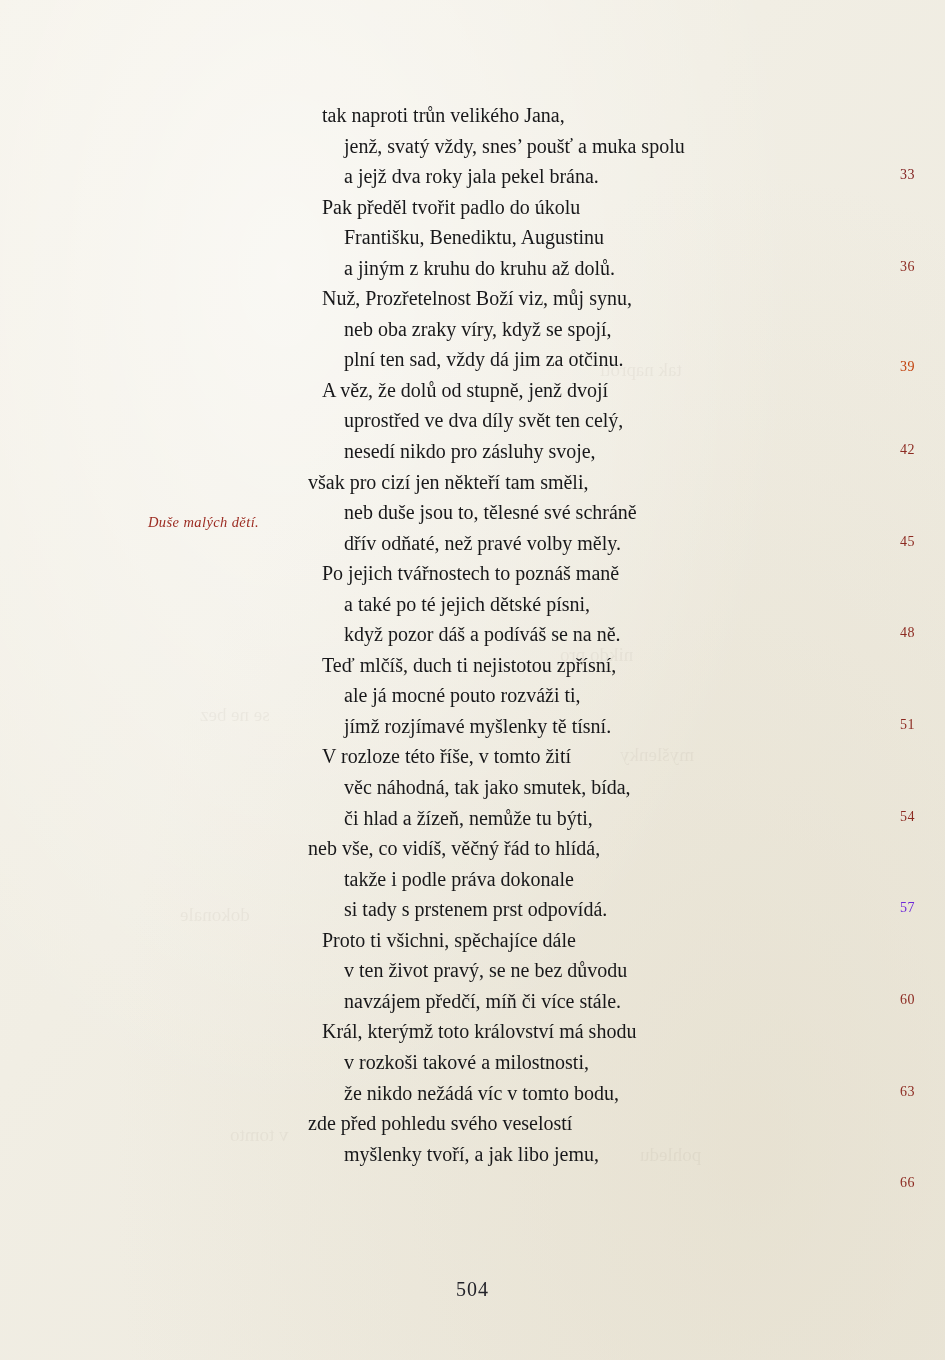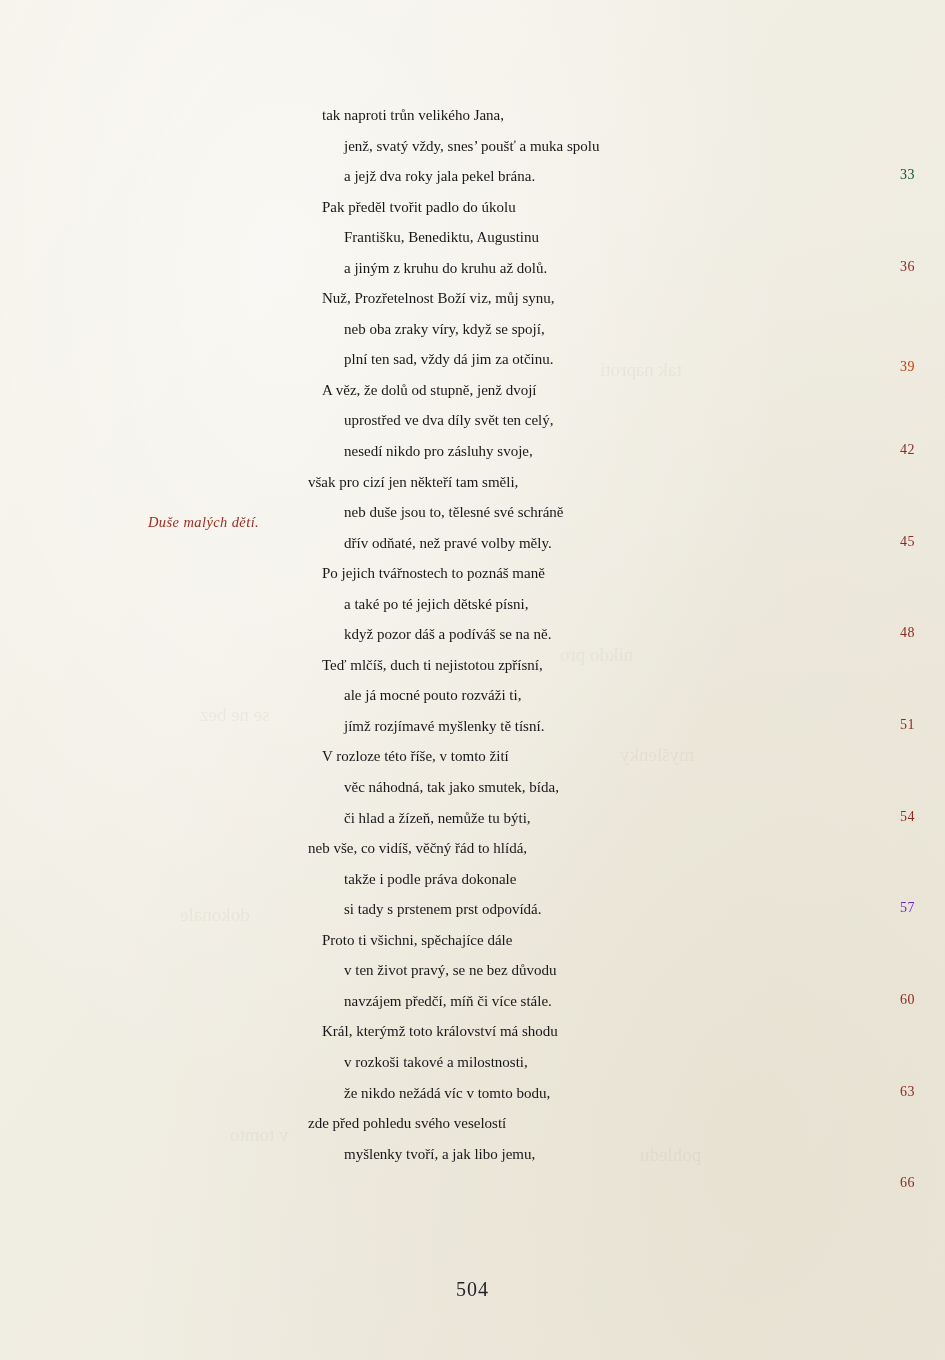--- a/index.html
+++ b/index.html
@@ -46,21 +46,21 @@
 
   
   .verse-block {
     position: absolute;
     left: 322px;
     top: 100px;
     width: 500px;
   }
   .line {
     position: relative;
-    font-size: 15px;
+    font-size: 20px;
     line-height: 30.55px;
     white-space: pre;
     color: #18181a;
   }
   .line.indent-0 { margin-left: 0px; }
   .line.indent-1 { margin-left: 22px; }
   .line.indent-neg { margin-left: -14px; }
 
   
   .lineno {
@@ -118,21 +118,21 @@
     <span style="left:640px; top:1140px;">pohledu</span>
   </div>
 
   <div class="gloss" style="color: rgb(156, 44, 34);">Duše malých
 dětí.</div>
 
   <div class="verse-block">
       <div class="line indent-0">tak naproti trůn velikého Jana,</div>
       <div class="line indent-1">jenž, svatý vždy, snes’ poušť a muka spolu</div>
       <div class="line indent-1">a jejž dva roky jala pekel brána.</div>
-      <div class="lineno" style="top: 67.1px; color: #14532d;">33</div>
+      <div class="lineno" style="top: 67.1px; color: #7f1d1d;">33</div>
       <div class="line indent-0">Pak předěl tvořit padlo do úkolu</div>
       <div class="line indent-1">Františku, Benediktu, Augustinu</div>
       <div class="line indent-1">a jiným z kruhu do kruhu až dolů.</div>
       <div class="lineno" style="top: 158.75px; color: rgb(140, 42, 33);">36</div>
       <div class="line indent-0">Nuž, Prozřetelnost Boží viz, můj synu,</div>
       <div class="line indent-1">neb oba zraky víry, když se spojí,</div>
       <div class="line indent-1">plní ten sad, vždy dá jim za otčinu.</div>
       <div class="lineno" style="top: 259px; color: #c2410c;">39</div>
       <div class="line indent-0">A věz, že dolů od stupně, jenž dvojí</div>
       <div class="line indent-1">uprostřed ve dva díly svět ten celý,</div>

